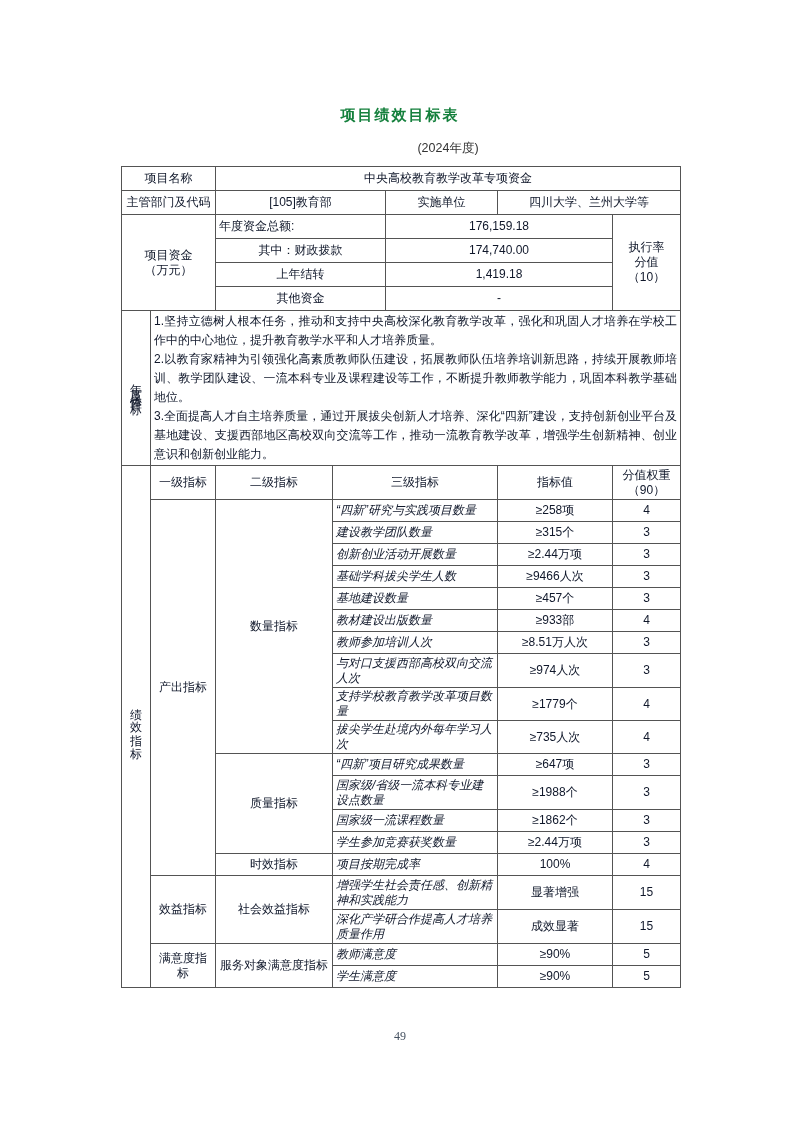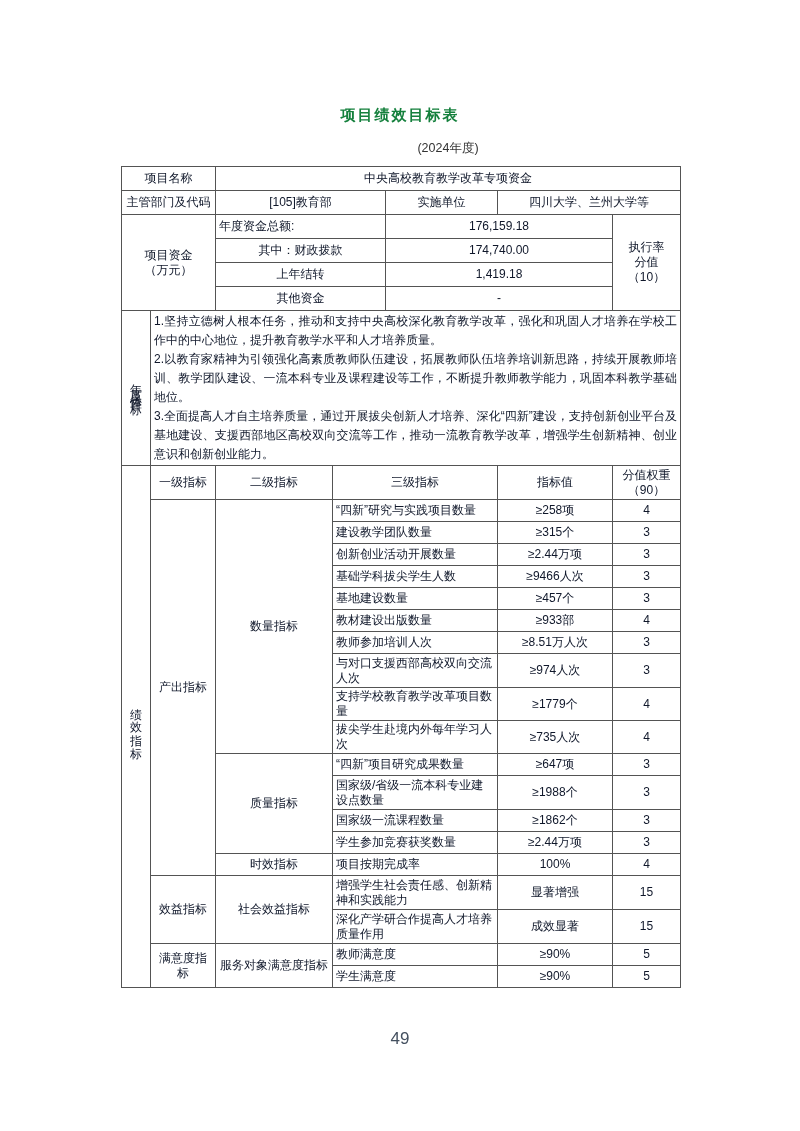--- a/index.html
+++ b/index.html
@@ -23,35 +23,35 @@
   table.doc td{
     border:1px solid #545454;padding:1px 3px;line-height:15px;
     vertical-align:middle;overflow:hidden;
   }
   tr.ri{height:24px;}
   tr.rg{height:118px;margin-top:28px;}
   tr.rh{height:34px;}
   tr.rs{height:22px;}
   tr.rd{height:34px;}
   .c{text-align:center;padding:1px 1px;}
-  .l{text-align:left;padding-left:4px;}
+  .l{text-align:left;padding-left:4px;font-style:italic;}
   .num{text-align:center;padding-right:9px;}
   .sublab{text-align:center;padding-right:32px;}
   .subfirst{text-align:left;padding-left:5px;}
   .pre{white-space:pre-line;}
   .goals-cell{padding:4px 6px;vertical-align:middle;}
   .goals-cell .para{line-height:19px;text-align:justify;}
   .vert{
     writing-mode:vertical-lr;text-orientation:upright;
     display:inline-block;letter-spacing:4px;line-height:1;
   }
   .vert.wide{letter-spacing:13px;}
   .pageno{
     position:absolute;top:1029px;left:0;width:100%;text-align:center;
-    font-size:17px;color:#44505f;font-family:Liberation Sans, sans-serif;
+    font-size:12px;color:#44505f;font-family:Liberation Serif, serif;
   }
 </style>
 </head>
 <body>
 
 <div class="page">
 
   <div class="title">项目绩效目标表</div>
   <div class="subtitle">(2024年度)</div>
 

